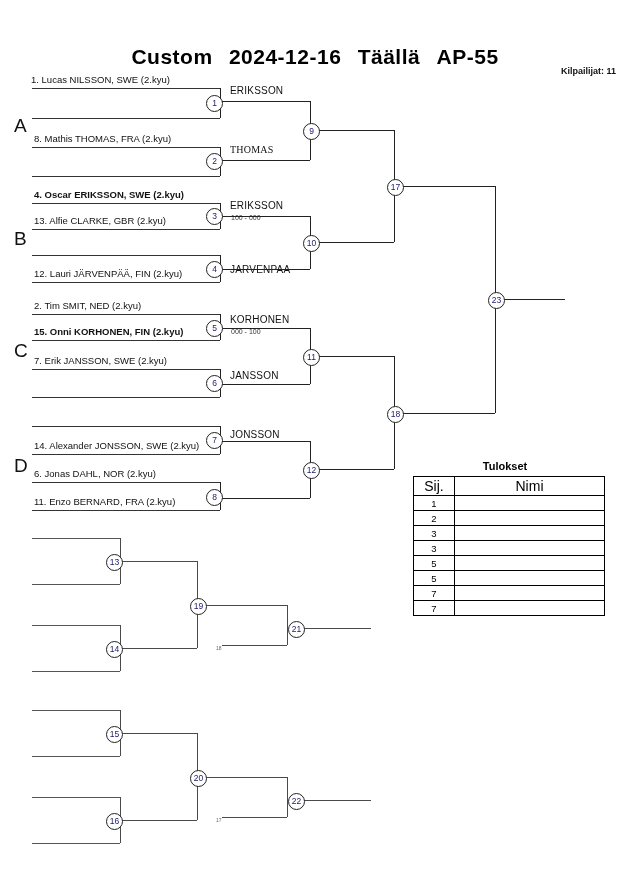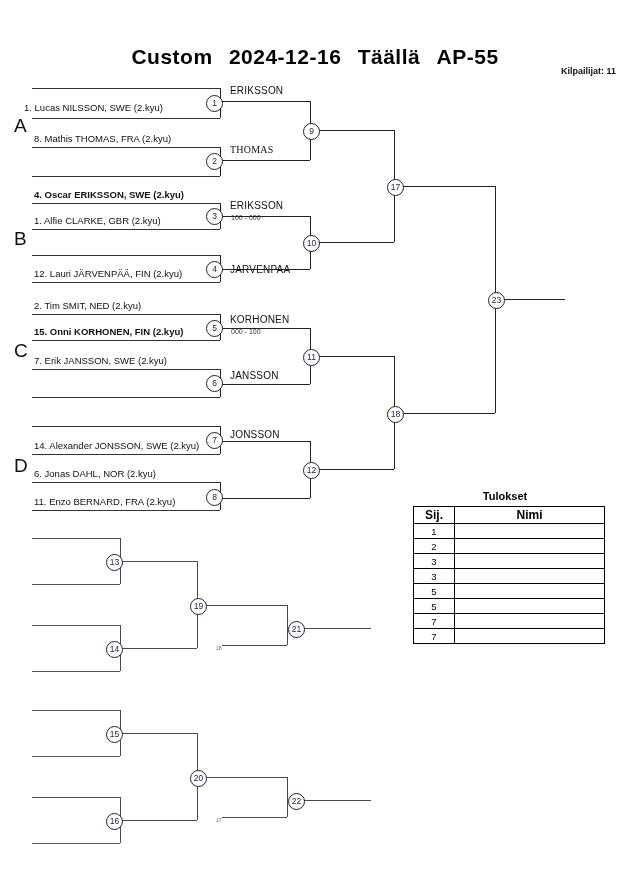--- a/index.html
+++ b/index.html
@@ -54,30 +54,30 @@
 
   
   .group{
     position:absolute;font-size:19px;color:#111;
     font-family:"Liberation Sans", sans-serif;
   }
 
   .tinylabel{position:absolute;font-size:5px;color:#666;}
 
   
-  #results-wrap{position:absolute;left:413px;top:490px;width:184px;}
+  #results-wrap{position:absolute;left:413px;top:460px;width:184px;}
   #results-title{
     text-align:center;font-size:11px;font-weight:bold;margin-bottom:4px;
   }
   table.results{
     border-collapse:collapse;width:192px;border:1.6px solid #000;
     background:#fff;
   }
   table.results th{
-    border:1px solid #000;font-size:12px;font-weight:bold;
+    border:1px solid #000;font-size:14px;font-weight:normal;
     padding:1px 0;text-align:center;background:#fff;
   }
   table.results td{
     border:1px solid #000;font-size:9.5px;height:14px;padding:0;
     text-align:center;background:#fff;
   }
   table.results td.rank{width:40px;}
   table.results th.rank{width:40px;}
 </style>
 </head>
@@ -89,33 +89,33 @@
   <span>Täällä</span>
   <span>AP-55</span>
 </div>
 <div id="competitors">Kilpailijat: 11</div>
 
 <div class="group" style="left:14px;top:115px;">A</div>
 <div class="group" style="left:14px;top:228px;">B</div>
 <div class="group" style="left:14px;top:340px;">C</div>
 <div class="group" style="left:14px;top:455px;">D</div>
 
-<div class="entry" style="left:24px;top:74px;margin-top:28px;">1. Lucas NILSSON, SWE (2.kyu)</div>
+<div class="entry" style="left:31px;top:74px;">1. Lucas NILSSON, SWE (2.kyu)</div>
 <div class="slot" style="left:32px;top:88px;width:188px;"></div>
 <div class="entry" style="left:34px;top:104px;"></div>
 <div class="slot" style="left:32px;top:118px;width:188px;"></div>
 
 <div class="entry" style="left:34px;top:133px;">8. Mathis THOMAS, FRA (2.kyu)</div>
 <div class="slot" style="left:32px;top:147px;width:188px;"></div>
 <div class="entry" style="left:34px;top:162px;"></div>
 <div class="slot" style="left:32px;top:176px;width:188px;"></div>
 
 <div class="entry bold" style="left:34px;top:189px;">4. Oscar ERIKSSON, SWE (2.kyu)</div>
 <div class="slot" style="left:32px;top:203px;width:188px;"></div>
-<div class="entry" style="left:34px;top:215px;">1. Alfie CLARKE, GBR (2.kyu)</div>
+<div class="entry" style="left:34px;top:215px;">13. Alfie CLARKE, GBR (2.kyu)</div>
 <div class="slot" style="left:32px;top:229px;width:188px;"></div>
 
 <div class="entry" style="left:34px;top:241px;"></div>
 <div class="slot" style="left:32px;top:255px;width:188px;"></div>
 <div class="entry" style="left:34px;top:268px;">12. Lauri JÄRVENPÄÄ, FIN (2.kyu)</div>
 <div class="slot" style="left:32px;top:282px;width:188px;"></div>
 
 <div class="entry" style="left:34px;top:300px;">2. Tim SMIT, NED (2.kyu)</div>
 <div class="slot" style="left:32px;top:314px;width:188px;"></div>
 <div class="entry bold" style="left:34px;top:326px;">15. Onni KORHONEN, FIN (2.kyu)</div>

